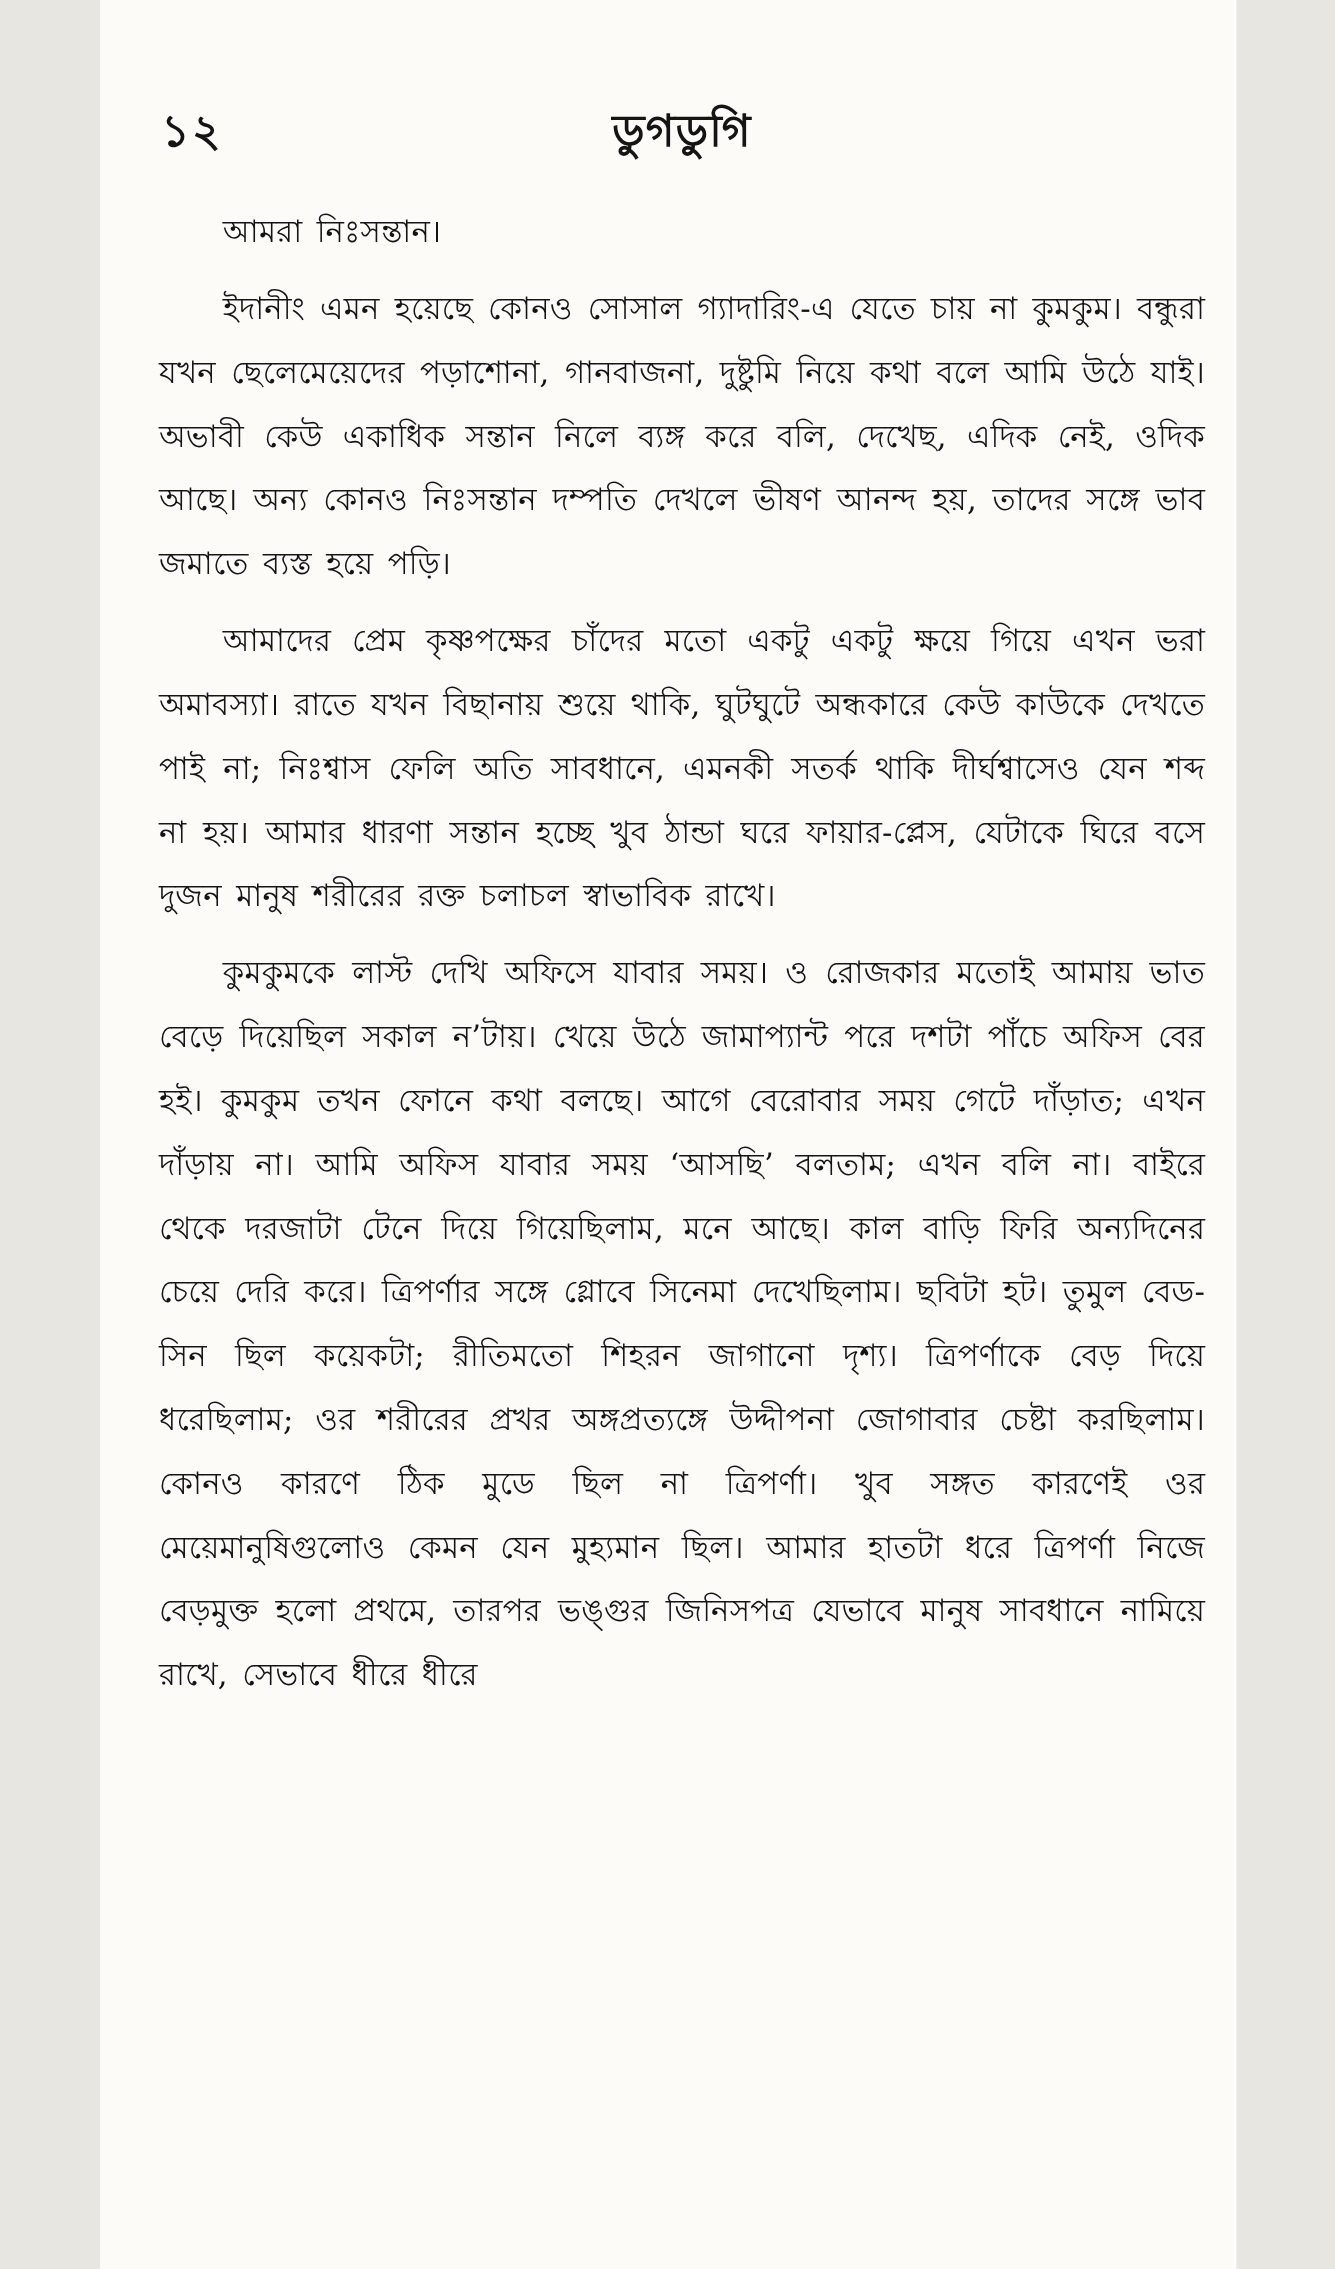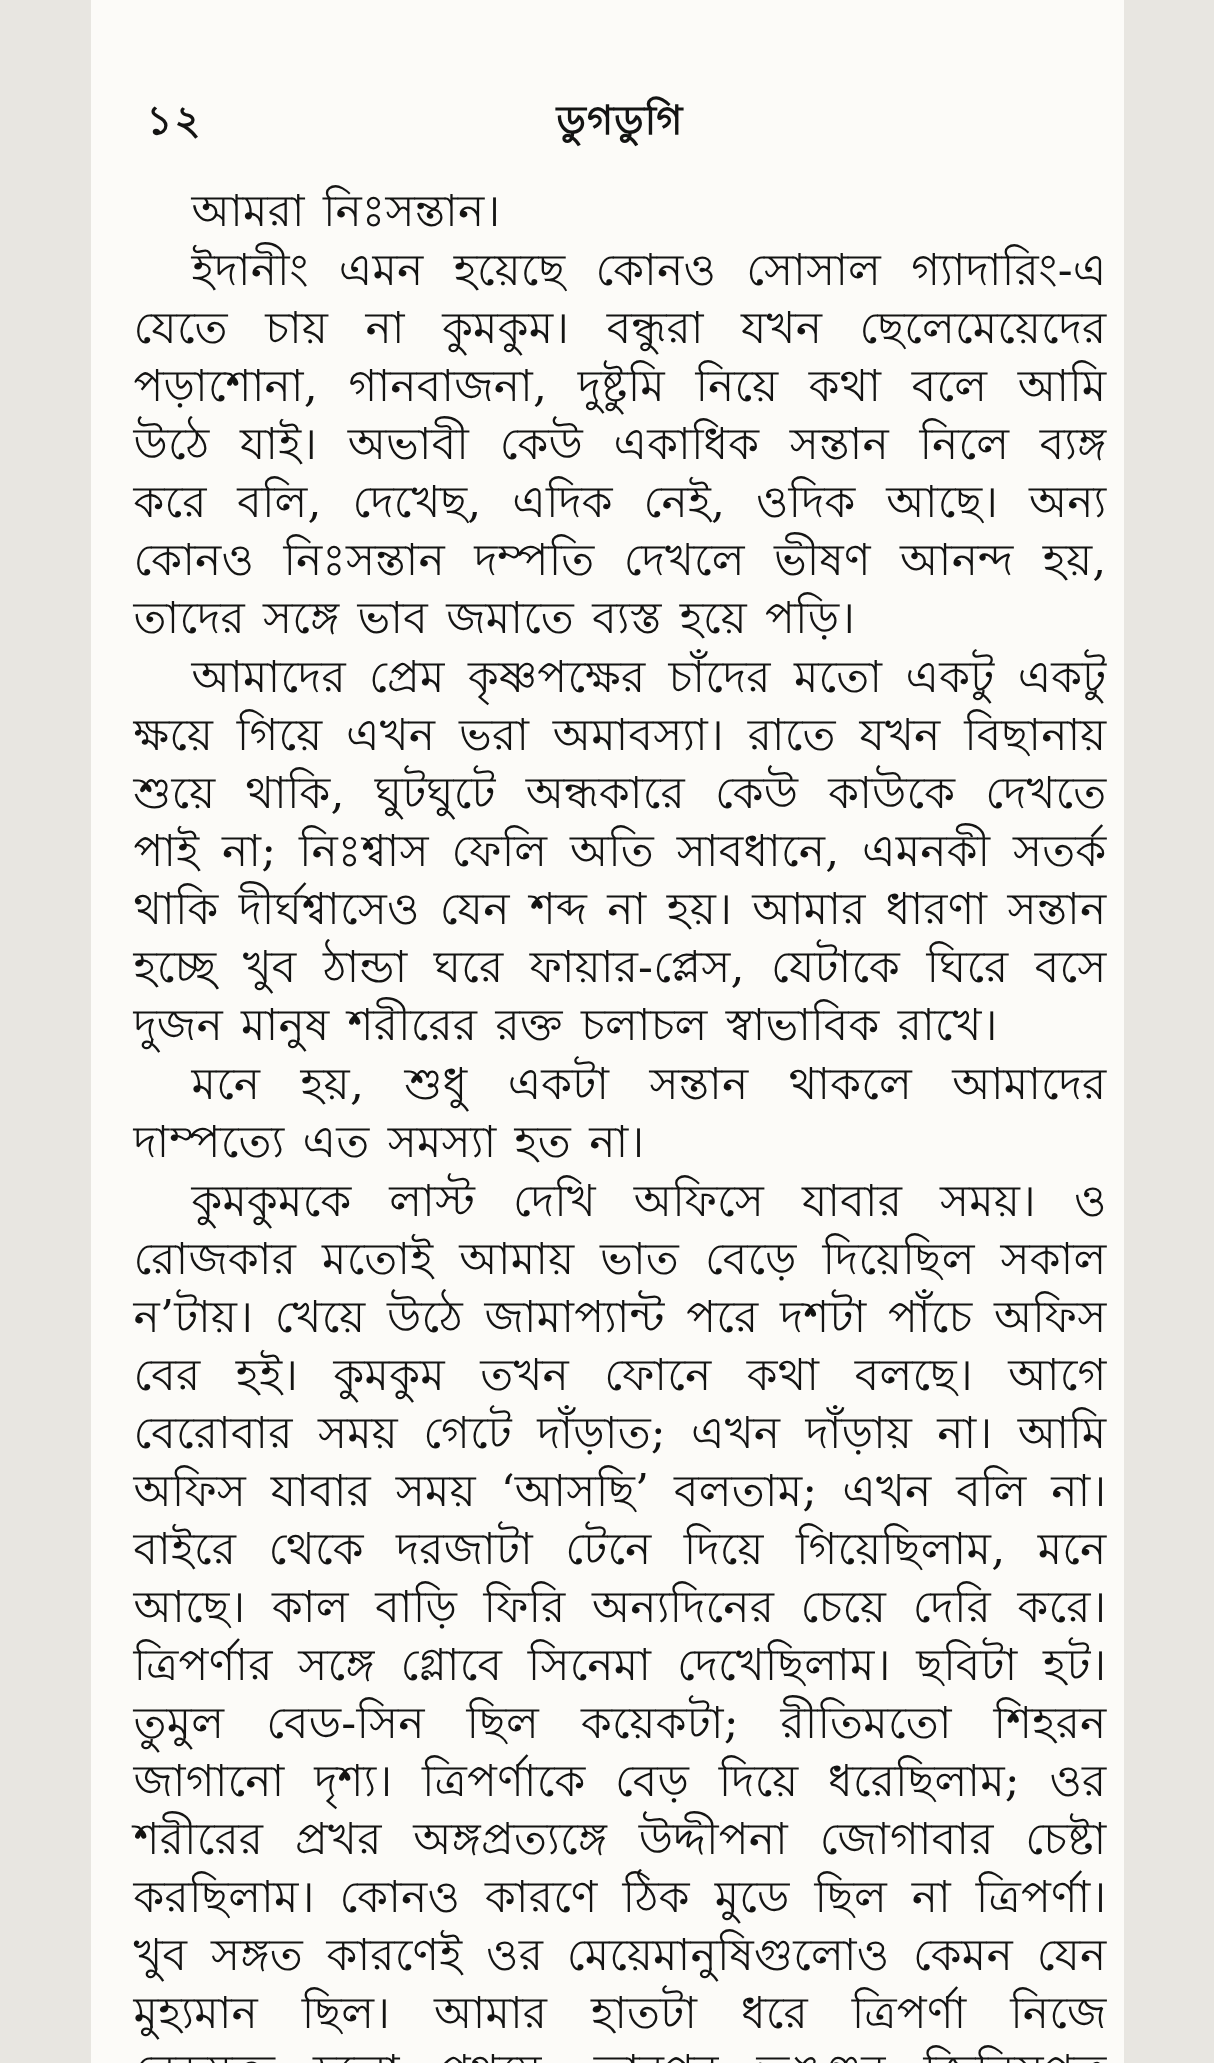--- a/index.html
+++ b/index.html
@@ -34,22 +34,22 @@
     letter-spacing: 2px;
   }
   .running-head .head-title {
     justify-self: center;
     letter-spacing: 1px;
   }
   .running-head .head-spacer {
     justify-self: end;
   }
   .body-text p {
-    margin: 1px;
-    font-size: 44px;
+    margin: 12px;
+    font-size: 28px;
     line-height: 58px;
     font-weight: 500;
     text-align: justify;
     text-indent: 58px;
     word-spacing: 4px;
     letter-spacing: 0.2px;
   }
   .speck {
     position: absolute;
     background: #8a8880;
@@ -69,17 +69,16 @@
   <header class="running-head">
     <span class="folio">১২</span>
     <span class="head-title">ডুগডুগি</span>
     <span class="head-spacer"></span>
   </header>
 
   <main class="body-text">
     <p>আমরা নিঃসন্তান।</p>
     <p>ইদানীং এমন হয়েছে কোনও সোসাল গ্যাদারিং-এ যেতে চায় না কুমকুম। বন্ধুরা যখন ছেলেমেয়েদের পড়াশোনা, গানবাজনা, দুষ্টুমি নিয়ে কথা বলে আমি উঠে যাই। অভাবী কেউ একাধিক সন্তান নিলে ব্যঙ্গ করে বলি, দেখেছ, এদিক নেই, ওদিক আছে। অন্য কোনও নিঃসন্তান দম্পতি দেখলে ভীষণ আনন্দ হয়, তাদের সঙ্গে ভাব জমাতে ব্যস্ত হয়ে পড়ি।</p>
     <p>আমাদের প্রেম কৃষ্ণপক্ষের চাঁদের মতো একটু একটু ক্ষয়ে গিয়ে এখন ভরা অমাবস্যা। রাতে যখন বিছানায় শুয়ে থাকি, ঘুটঘুটে অন্ধকারে কেউ কাউকে দেখতে পাই না; নিঃশ্বাস ফেলি অতি সাবধানে, এমনকী সতর্ক থাকি দীর্ঘশ্বাসেও যেন শব্দ না হয়। আমার ধারণা সন্তান হচ্ছে খুব ঠান্ডা ঘরে ফায়ার-প্লেস, যেটাকে ঘিরে বসে দুজন মানুষ শরীরের রক্ত চলাচল স্বাভাবিক রাখে।</p>
-    <p>মনে হয়, শুধু একটা সন্তান থাকলে আমাদের দাম্পত্যে এত সমস্যা হত না।</p>
     <p>কুমকুমকে লাস্ট দেখি অফিসে যাবার সময়। ও রোজকার মতোই আমায় ভাত বেড়ে দিয়েছিল সকাল ন’টায়। খেয়ে উঠে জামাপ্যান্ট পরে দশটা পাঁচে অফিস বের হই। কুমকুম তখন ফোনে কথা বলছে। আগে বেরোবার সময় গেটে দাঁড়াত; এখন দাঁড়ায় না। আমি অফিস যাবার সময় ‘আসছি’ বলতাম; এখন বলি না। বাইরে থেকে দরজাটা টেনে দিয়ে গিয়েছিলাম, মনে আছে। কাল বাড়ি ফিরি অন্যদিনের চেয়ে দেরি করে। ত্রিপর্ণার সঙ্গে গ্লোবে সিনেমা দেখেছিলাম। ছবিটা হট। তুমুল বেড-সিন ছিল কয়েকটা; রীতিমতো শিহরন জাগানো দৃশ্য। ত্রিপর্ণাকে বেড় দিয়ে ধরেছিলাম; ওর শরীরের প্রখর অঙ্গপ্রত্যঙ্গে উদ্দীপনা জোগাবার চেষ্টা করছিলাম। কোনও কারণে ঠিক মুডে ছিল না ত্রিপর্ণা। খুব সঙ্গত কারণেই ওর মেয়েমানুষিগুলোও কেমন যেন মুহ্যমান ছিল। আমার হাতটা ধরে ত্রিপর্ণা নিজে বেড়মুক্ত হলো প্রথমে, তারপর ভঙ্গুর জিনিসপত্র যেভাবে মানুষ সাবধানে নামিয়ে রাখে, সেভাবে ধীরে ধীরে</p>
   </main>
 
 </div>
 
 </body></html>

